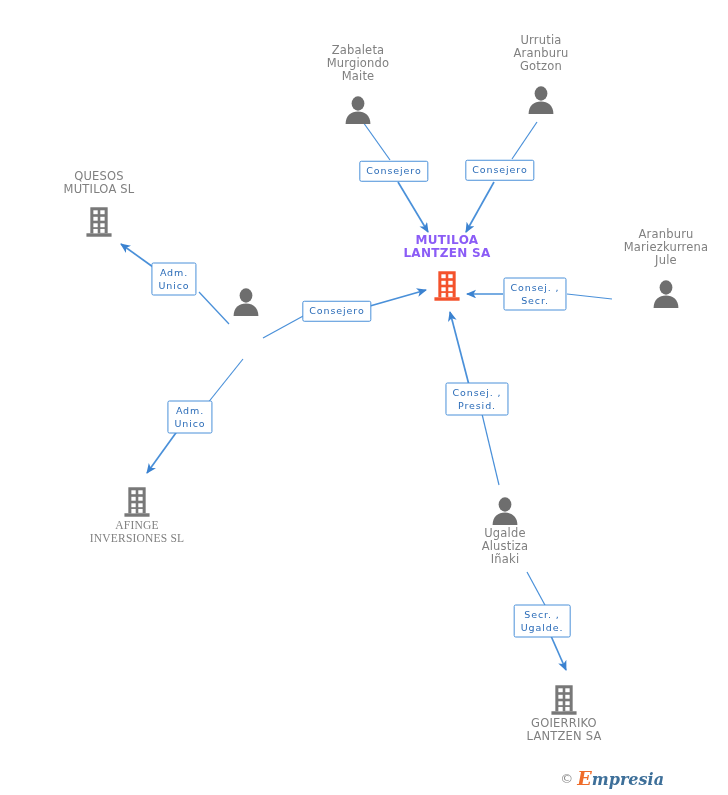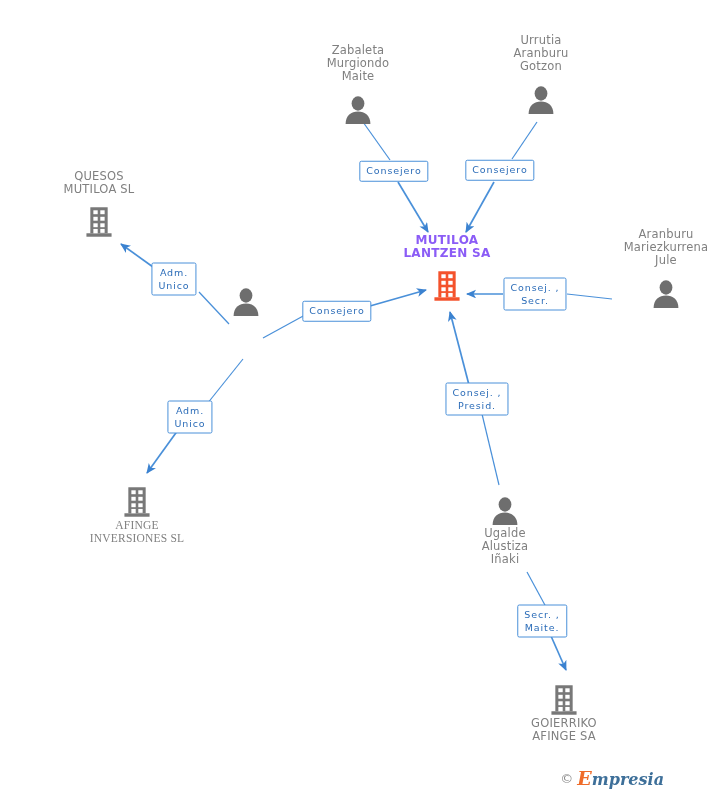--- a/index.html
+++ b/index.html
@@ -246,38 +246,38 @@
             <rect x="16.5" y="4.5" width="5" height="4.5" fill="#ffffff"></rect>
             <rect x="8.5" y="12" width="5" height="4.5" fill="#ffffff"></rect>
             <rect x="16.5" y="12" width="5" height="4.5" fill="#ffffff"></rect>
             <rect x="8.5" y="19.5" width="5" height="4.5" fill="#ffffff"></rect>
             <rect x="16.5" y="19.5" width="5" height="4.5" fill="#ffffff"></rect>
             <rect x="8.5" y="26" width="5" height="5" fill="#ffffff"></rect>
             <rect x="16.5" y="26" width="5" height="4.5" fill="#ffffff"></rect>
           </svg>
         </div>
         <div class="caption">GOIERRIKO
-AFINGE SA</div>
+LANTZEN SA</div>
       </div>
     </div>
 
   <div id="rel-layer">
       <div class="rel" style="left: 394px; top: 171px;">Consejero</div>
       <div class="rel" style="left: 500px; top: 170px;">Consejero</div>
       <div class="rel" style="left: 174px; top: 279px;">Adm.
 Unico</div>
       <div class="rel" style="left: 337px; top: 311px;">Consejero</div>
       <div class="rel" style="left: 535px; top: 294px;">Consej. ,
 Secr.</div>
       <div class="rel" style="left: 477px; top: 399px;">Consej. ,
 Presid.</div>
       <div class="rel" style="left: 190px; top: 417px;">Adm.
 Unico</div>
       <div class="rel" style="left: 542px; top: 621px;">Secr. ,
-Maite.</div>
+Ugalde.</div>
     </div>
 
   <div id="watermark">
     <span class="cmark">©</span>
     <span class="brand"><span class="e">E</span><span>mpresia</span></span>
   </div>
 
 </div>
 
 </body></html>

